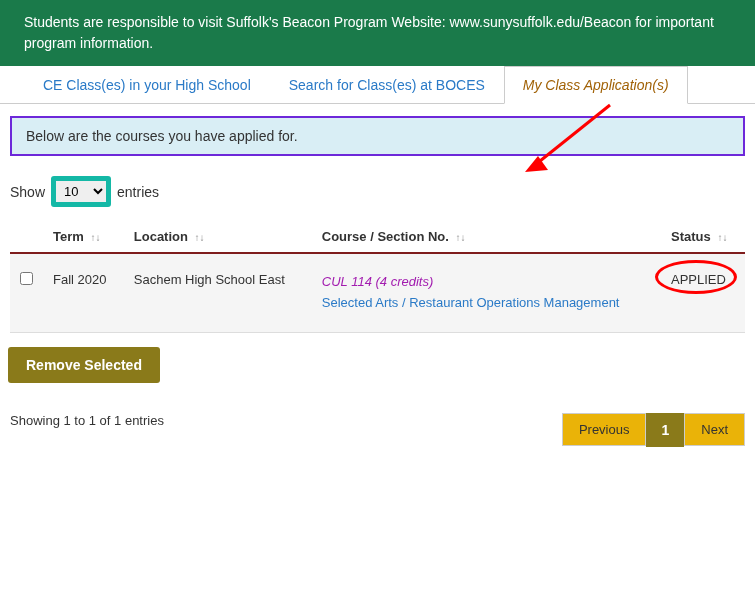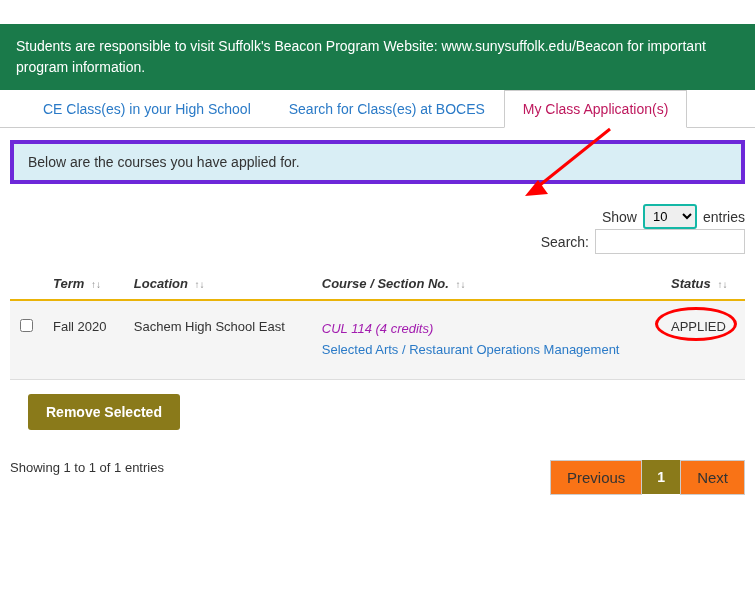--- a/index.html
+++ b/index.html
@@ -2,24 +2,23 @@
 <html><head>
   <meta charset="utf-8">
   <style>
     * { box-sizing: border-box; margin: 0; padding: 0; }
     body { font-family: Arial, sans-serif; font-size: 14px; color: #333; background: #fff; width: 755px; }
 
     
     .banner {
       background-color: #1a7a4a;
       color: #fff;
-      padding: 12px 16px;
+      padding: 12px 24px;
       font-size: 14px;
       line-height: 1.5;
-      margin-top: 24px;
     }
 
     
     .tabs {
       display: flex;
       border-bottom: 1px solid #ccc;
       margin-top: 0;
       padding-left: 24px;
     }
     .tab {
@@ -27,51 +26,51 @@
       cursor: pointer;
       color: #2a7ac7;
       border: 1px solid transparent;
       border-bottom: none;
       font-size: 14px;
       background: #fff;
     }
     .tab.active {
       border: 1px solid #ccc;
       border-bottom: 1px solid #fff;
-      color: #be185d;
+      color: #a16207;
       background: #fff;
       margin-bottom: -1px;
+      font-style: italic;
     }
 
     
     .info-box {
       background-color: #d9eef5;
-      border: 4px solid #6d28d9;
+      border: 2px solid #6d28d9;
       padding: 10px 14px;
       margin: 12px 10px;
       font-size: 14px;
       color: #333;
     }
 
     
     .table-controls {
       display: flex;
       justify-content: space-between;
-      align-items: flex-end;
+      align-items: center;
       padding: 8px 10px;
       margin-bottom: 6px;
-      flex-direction: column;
     }
     .show-entries {
       display: flex;
       align-items: center;
       gap: 6px;
     }
     .show-entries select {
-      border: 2px solid #14b8a6;
+      border: 5px solid #14b8a6;
       padding: 2px 4px;
       font-size: 13px;
       border-radius: 3px;
     }
     .search-box {
       display: flex;
       align-items: center;
       gap: 6px;
     }
     .search-box input {
@@ -82,22 +81,21 @@
     }
 
     
     .data-table {
       width: calc(100% - 20px);
       margin: 0 10px;
       border-collapse: collapse;
       font-size: 13px;
     }
     .data-table thead tr {
-      border-bottom: 2px solid #eab308;
-      font-style: italic;
+      border-bottom: 2px solid #7f1d1d;
     }
     .data-table thead th {
       padding: 8px 10px;
       text-align: left;
       font-weight: bold;
       color: #333;
     }
     .data-table thead th .sort-arrows {
       font-size: 10px;
       color: #888;
@@ -148,21 +146,21 @@
     
     .arrow-overlay {
       position: absolute;
       top: 100px;
       left: 480px;
       pointer-events: none;
     }
 
     
     .remove-btn {
-      margin: 14px 28px;
+      margin: 14px 8px;
       background-color: #8a7a1a;
       color: #fff;
       border: none;
       padding: 10px 18px;
       font-size: 14px;
       cursor: pointer;
       border-radius: 3px;
       font-weight: bold;
     }
 
@@ -179,23 +177,23 @@
       color: #333;
     }
     .pagination {
       display: flex;
       align-items: center;
       gap: 0;
     }
     .page-btn {
       padding: 8px 16px;
       border: 1px solid #ccc;
-      background: #f97316;
+      background: #eab308;
       cursor: pointer;
-      font-size: 15px;
+      font-size: 13px;
       color: #333;
     }
     .page-num {
       padding: 8px 14px;
       background: #8a7a1a;
       color: #fff;
       border: 1px solid #8a7a1a;
       font-size: 14px;
       font-weight: bold;
     }
@@ -236,24 +234,20 @@
   <div class="table-controls">
     <div class="show-entries">
       <span>Show</span>
       <select>
         <option value="10">10</option>
         <option value="25">25</option>
         <option value="50">50</option>
         <option value="100">100</option>
       </select>
       <span>entries</span>
-    </div>
-    <div class="search-box">
-      <label>Search:</label>
-      <input type="text" style="">
     </div>
   </div>
 
   
   <table class="data-table">
     <thead>
       <tr>
         <th class="checkbox-cell"></th>
         <th>
           <span>Term</span>

